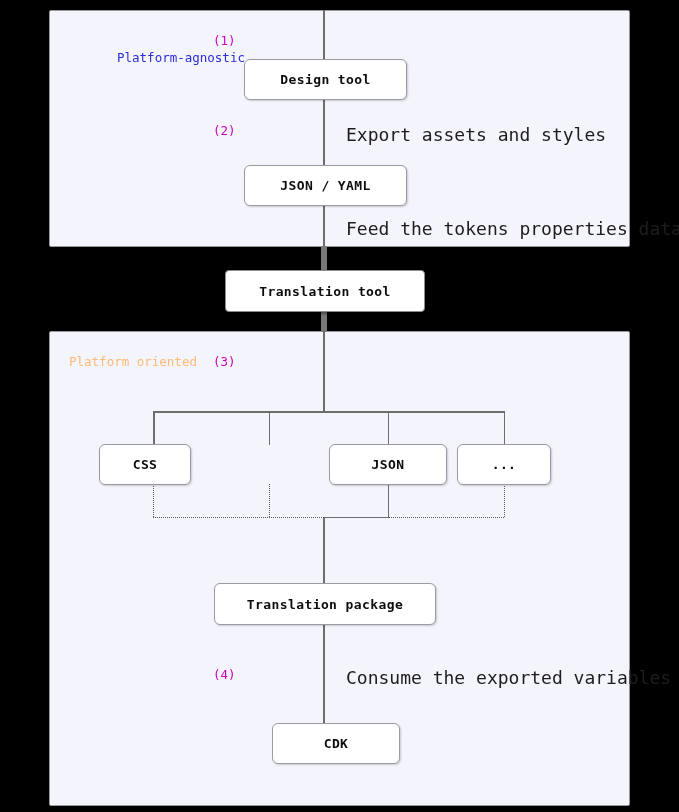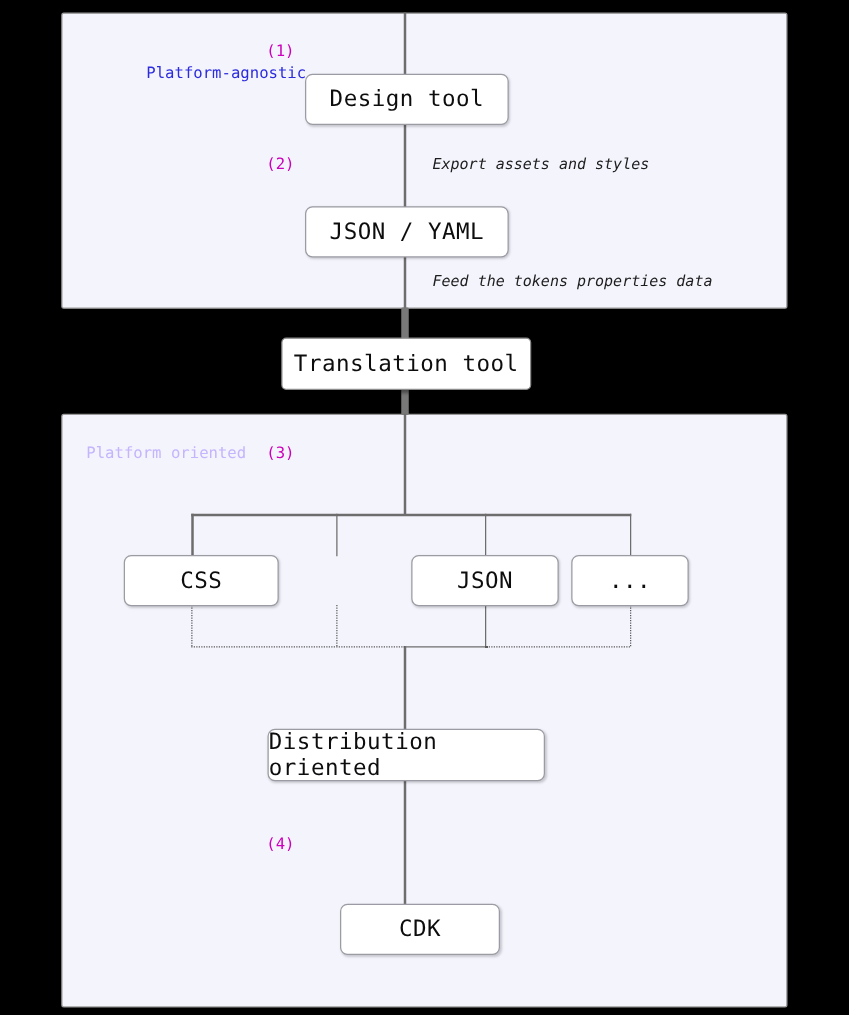--- a/index.html
+++ b/index.html
@@ -53,72 +53,71 @@
   }
   .panel-title.agnostic {
     left: 69px;
     top: 50px;
     color: #2c2cdd;
     margin-left: 48px;
   }
   .panel-title.oriented {
     left: 69px;
     top: 354px;
-    color: #c4b5fd;
+    color: #fdba74;
   }
 
   
   .step {
     position: absolute;
     font-size: 12.5px;
     color: #cc00bb;
     white-space: nowrap;
   }
   #step-1 { left: 213px; top: 33px; }
   #step-2 { left: 213px; top: 123px; }
   #step-3 { left: 213px; top: 354px; }
   #step-4 { left: 213px; top: 667px; }
 
   
   .annotation {
     position: absolute;
-    font-size: 12px;
+    font-size: 18px;
     color: #1d1d1d;
     white-space: nowrap;
-    font-style: italic;
   }
   #ann-export   { left: 346px; top: 124px; }
   #ann-feed     { left: 346px; top: 218px; }
   #ann-translate{ left: 346px; top: 354px; }
   #ann-consume  { left: 346px; top: 667px; }
 
   
   .node {
     position: absolute;
     background: #ffffff;
     border: 1px solid #9b9ba3;
     border-radius: 6px;
     box-shadow: 1px 1px 2px rgba(0,0,0,0.18);
     display: flex;
     align-items: center;
     justify-content: center;
     box-sizing: border-box;
-    font-size: 18px;
-    font-weight: normal;
+    font-size: 13px;
+    font-weight: bold;
     color: #0d0d0d;
     letter-spacing: 0.4px;
     z-index: 5;
   }
 
   #node-design       { left: 244px; top: 59px;  width: 163px; height: 41px; }
   #node-jsonyaml     { left: 244px; top: 165px; width: 163px; height: 41px; }
   #node-translation  { left: 225px; top: 270px; width: 200px; height: 42px;
                        border-color: #8c8c8c; border-radius: 4px;
                        box-shadow: 2px 2px 3px rgba(0,0,0,0.40); }
-  #node-css          { left: 99px;  top: 444px; width: 124px; height: 41px; text-align: right; }
+  #node-css          { left: 99px;  top: 444px; width: 92px; height: 41px; text-align: right; }
   #node-js           { left: 219px; top: 444px; width: 100px; height: 41px; }
   #node-scss         { left: 329px; top: 444px; width: 118px; height: 41px; }
   #node-ellipsis     { left: 457px; top: 444px; width: 94px;  height: 41px; }
   #node-distribution { left: 214px; top: 583px; width: 222px; height: 42px; }
   #node-cdk          { left: 272px; top: 723px; width: 128px; height: 41px; }
 
   
   .line {
     position: absolute;
     background: #6d6d6d;
@@ -189,23 +188,24 @@
   <div class="panel-title agnostic">Platform-agnostic</div>
   <div class="panel-title oriented">Platform oriented</div>
 
   <div class="step" id="step-1">(1)</div>
   <div class="step" id="step-2">(2)</div>
   <div class="step" id="step-3">(3)</div>
   <div class="step" id="step-4">(4)</div>
 
   <div class="annotation" id="ann-export">Export assets and styles</div>
   <div class="annotation" id="ann-feed">Feed the tokens properties data</div>
+  <div class="annotation" id="ann-consume">Consume the exported variables</div>
 
   <div class="node" id="node-design">Design tool</div>
   <div class="node" id="node-translation">Translation tool</div>
   <div class="node" id="node-jsonyaml">JSON / YAML</div>
   <div class="node" id="node-css">CSS</div>
   <div class="node" id="node-scss">JSON</div>
   <div class="node" id="node-ellipsis">...</div>
-  <div class="node" id="node-distribution">Distribution oriented</div>
+  <div class="node" id="node-distribution">Translation package</div>
   <div class="node" id="node-cdk">CDK</div>
 
 </div>
 
 </body></html>

